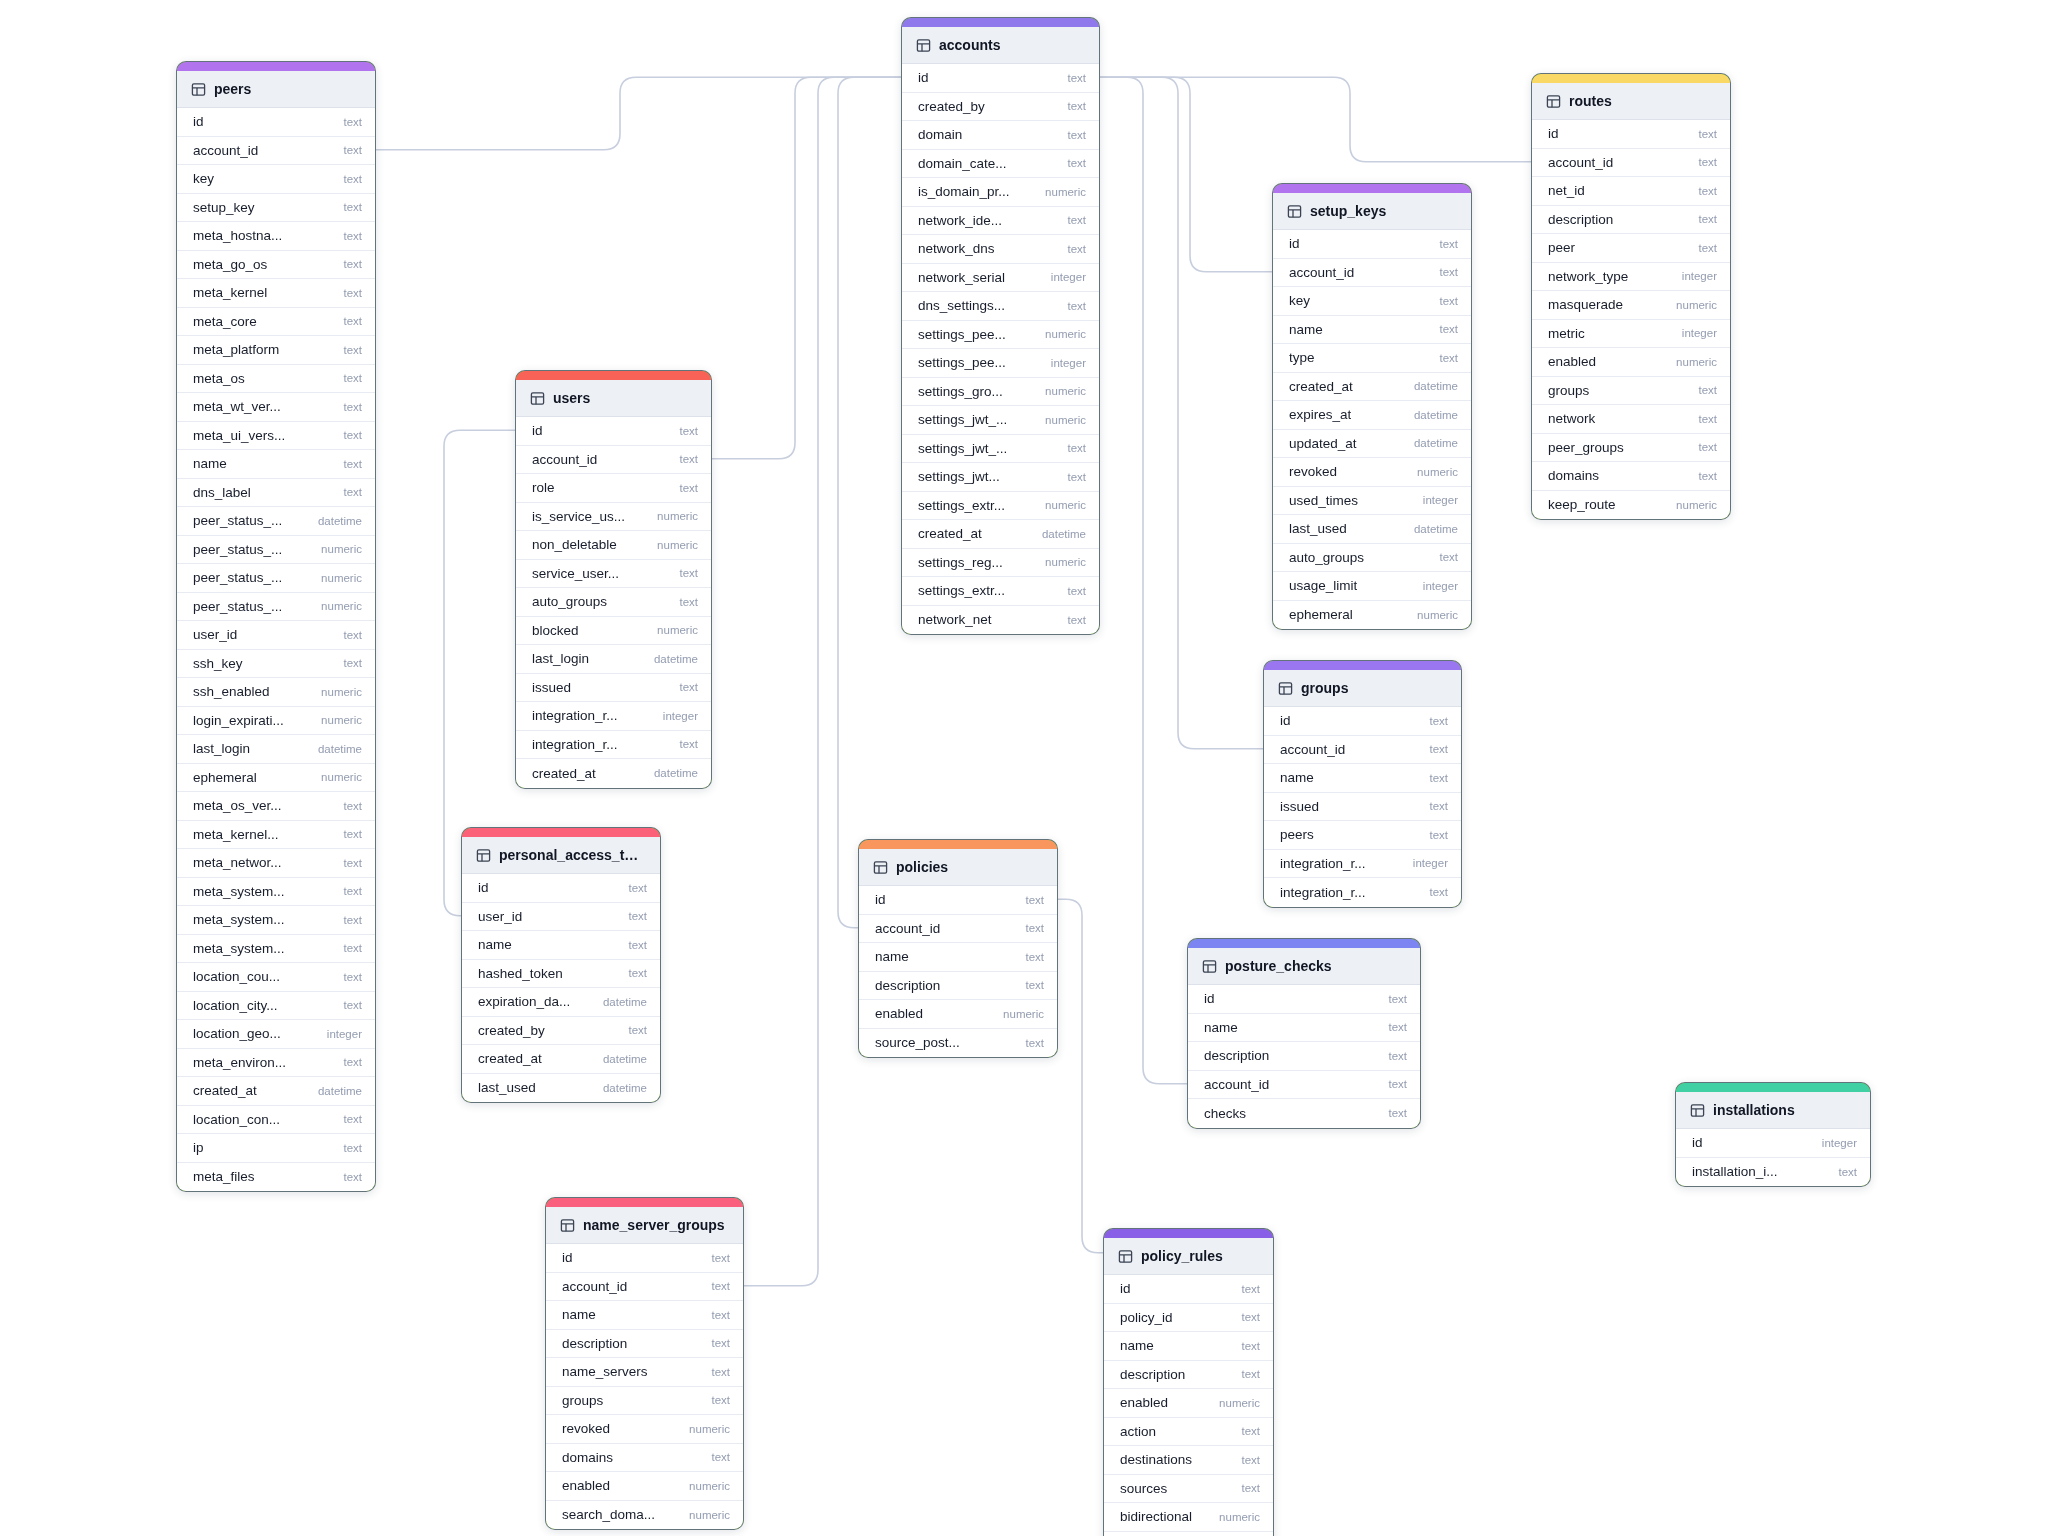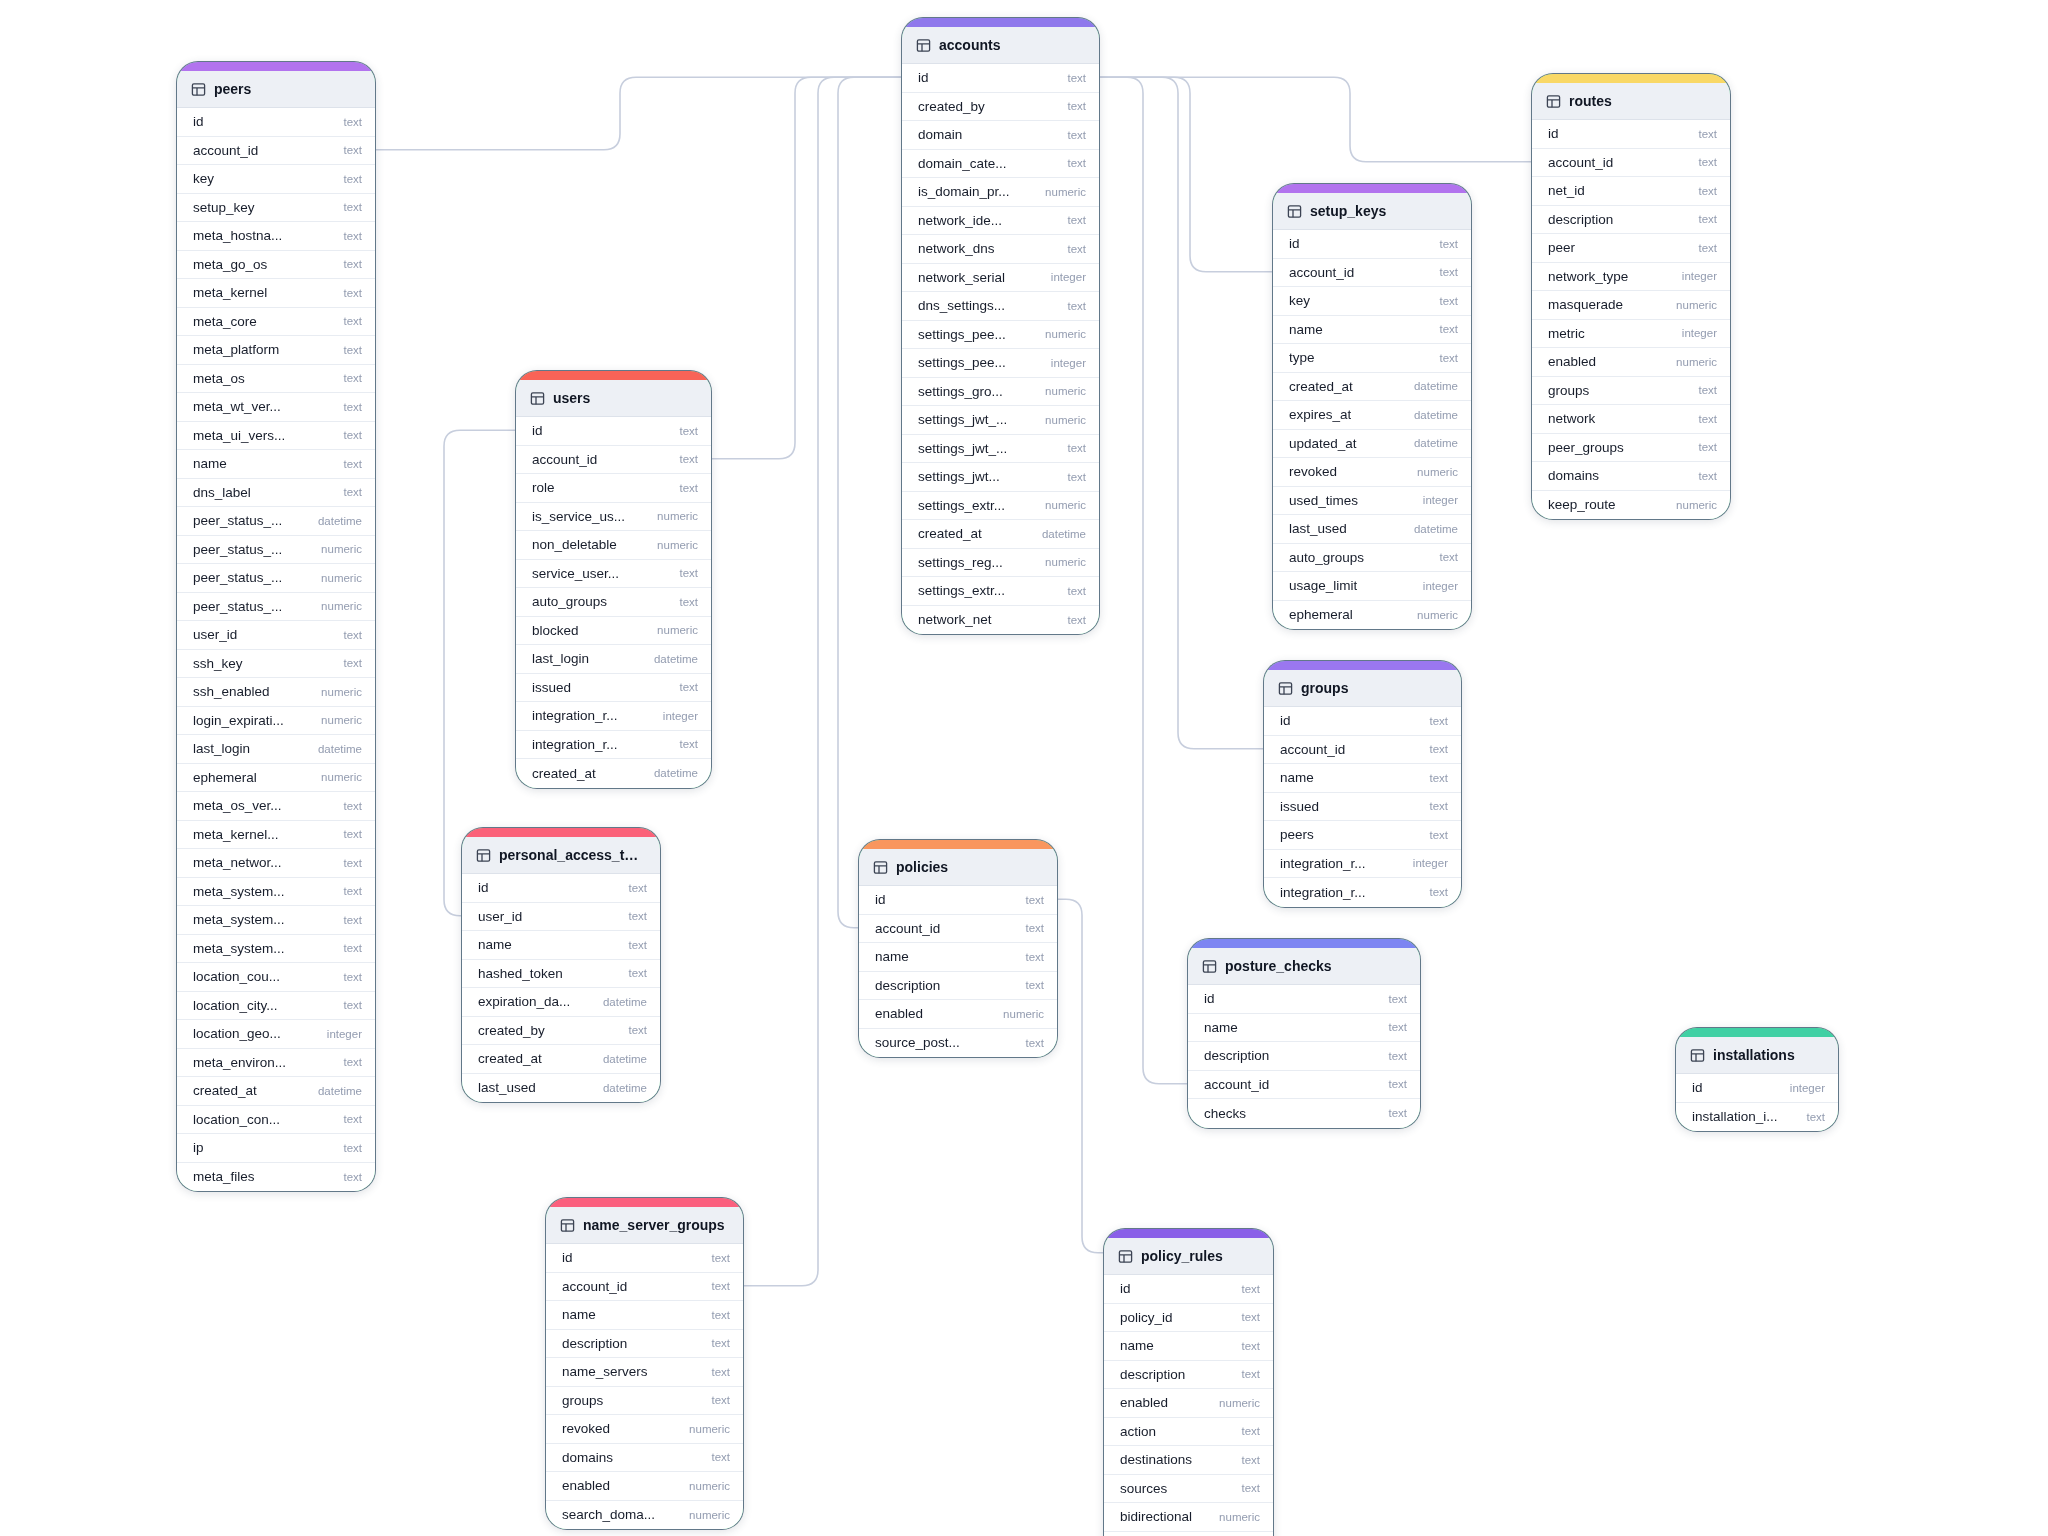--- a/index.html
+++ b/index.html
@@ -17,23 +17,23 @@
   }
   #edges {
     position: absolute;
     left: 0; top: 0;
     width: 2048px;
     height: 1536px;
     pointer-events: none;
   }
   .table-card {
     position: absolute;
-    background: #86efac;
+    background: #84cc16;
     border: 1px solid rgba(94, 106, 133, 0.9);
-    border-radius: 22px;
+    border-radius: 10px;
     box-shadow: 0 2px 8px rgba(45, 55, 80, 0.14);
     overflow: hidden;
     box-sizing: border-box;
   }
   .accent-bar {
     height: 9px;
     width: 100%;
   }
   .table-header {
     display: flex;
@@ -807,21 +807,21 @@
         </div>
         <div class="field-row">
           <span class="fname">domains</span>
           <span class="ftype">text</span>
         </div>
         <div class="field-row">
           <span class="fname">keep_route</span>
           <span class="ftype">numeric</span>
         </div>
       </article>
-      <article class="table-card" style="left: 1675px; top: 1027px; width: 164px;">
+      <article class="table-card" style="left: 1675px; top: 1082px; width: 196px;">
         <div class="accent-bar" style="background: rgb(64, 208, 164);"></div>
         <header class="table-header">
           <span class="ticon">
             <svg width="15" height="15" viewBox="0 0 16 16" fill="none">
               <rect x="1.5" y="2" width="13" height="12" rx="1.5" stroke="#3c4454" stroke-width="1.4"></rect>
               <path d="M1.5 6.2h13M6.4 6.2v7.8" stroke="#3c4454" stroke-width="1.4"></path>
             </svg>
           </span>
           <span class="tname">installations</span>
         </header>

